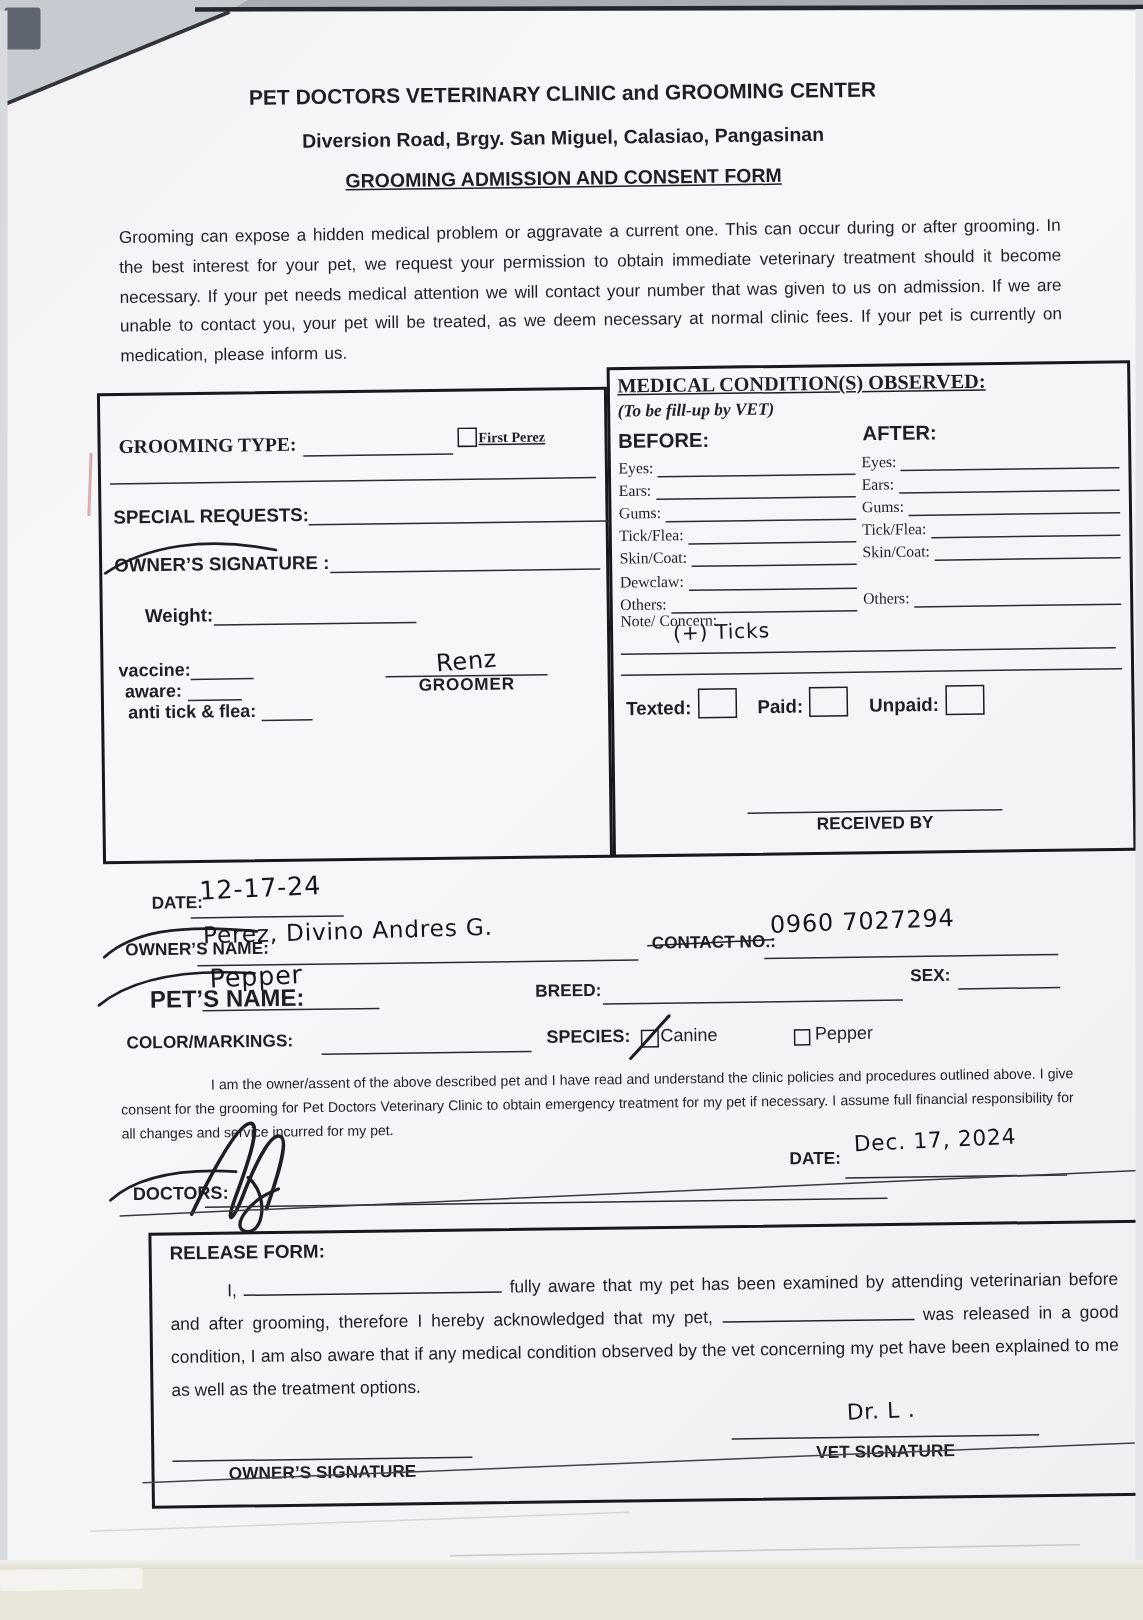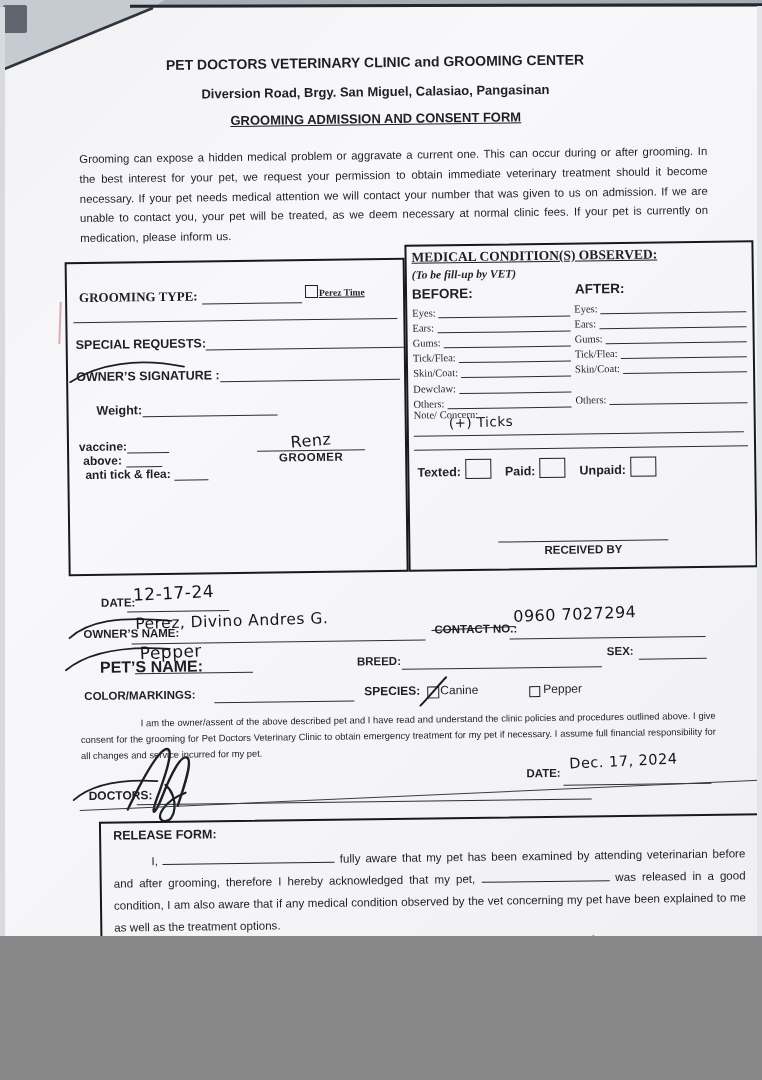--- a/index.html
+++ b/index.html
@@ -1,16 +1,16 @@
 <!DOCTYPE html>
 <html><head>
 <meta charset="utf-8">
 <style>
   html,body{margin:0;padding:0;background:#888;}
-  .scan{position:relative;width:762px;height:936px;overflow:hidden;background:#ef4444;
+  .scan{position:relative;width:762px;height:1080px;overflow:hidden;background:#ef4444;
         font-family:"Liberation Sans",sans-serif;color:#1c1f24;}
   .paper{position:absolute;left:0;top:6px;width:762px;height:1040px;
          background:linear-gradient(135deg,#f2f2f5 0%,#f8f8fa 30%,#f5f5f7 60%,#efeff2 100%);}
   .content{position:absolute;left:0;top:0;width:762px;height:1080px;
            transform:rotate(-0.75deg);transform-origin:390px 520px;}
   .abs{position:absolute;}
   .b{font-weight:bold;}
   .serif{font-family:"Liberation Serif",serif;}
   .center{text-align:center;width:762px;left:0;}
   .line{border-bottom:1.4px solid #2a2d33;height:0;}
@@ -41,21 +41,21 @@
 
     <div class="abs jp" style="left:84px;top:146px;width:628px;font-size:11.4px;line-height:19.8px;word-spacing:1px;">Grooming can expose a hidden medical problem or aggravate a current one. This can occur during or after grooming. In the best interest for your pet, we request your permission to obtain immediate veterinary treatment should it become necessary. If your pet needs medical attention we will contact your number that was given to us on admission. If we are unable to contact you, your pet will be treated, as we deem necessary at normal clinic fees. If your pet is currently on medication, please inform us.</div>
 
     <div class="box" style="left:68px;top:258px;width:336px;height:310px;">
       <div class="abs frow" style="left:12px;top:26px;">
         <span class="b serif" style="font-size:13px;">GROOMING TYPE:</span>
         <span class="line" style="width:100px;margin-left:4px;"></span>
       </div>
       <div class="abs frow" style="left:238px;top:24px;">
         <span class="cb" style="width:11px;height:11px;"></span>
-        <span class="b serif" style="font-size:9.5px;text-decoration:underline;margin-left:1px;">Perez Time</span>
+        <span class="b serif" style="font-size:9.5px;text-decoration:underline;margin-left:1px;">First Perez</span>
       </div>
       <div class="abs line" style="left:6px;top:58px;width:324px;"></div>
 
       <div class="abs frow" style="left:8px;top:74px;">
         <span class="b" style="font-size:12.5px;">SPECIAL REQUESTS:</span>
         <span class="line" style="width:200px;"></span>
       </div>
 
       <div class="abs frow" style="left:8px;top:106px;">
         <span class="b" style="font-size:12.5px;">OWNER’S SIGNATURE :</span>
@@ -68,21 +68,21 @@
       <div class="abs frow" style="left:12px;top:140px;">
         <span class="b" style="font-size:12.5px;margin-left:16px;">Weight:</span>
         <span class="line" style="width:135px;"></span>
       </div>
 
       <div class="abs frow" style="left:10px;top:176px;">
         <span class="b" style="font-size:12px;">vaccine:</span>
         <span class="line" style="width:42px;"></span>
       </div>
       <div class="abs frow" style="left:14px;top:190px;">
-        <span class="b" style="font-size:12px;">above:</span>
+        <span class="b" style="font-size:12px;">aware:</span>
         <span class="line" style="width:36px;margin-left:4px;"></span>
       </div>
       <div class="abs frow" style="left:16px;top:204px;">
         <span class="b" style="font-size:12px;">anti tick &amp; flea:</span>
         <span class="line" style="width:34px;margin-left:4px;"></span>
       </div>
 
       <div class="abs" style="left:182px;top:170px;width:120px;text-align:center;">
         <div class="hw" style="font-size:16px;transform:rotate(-4deg);">Renz</div>
         <div class="line" style="width:108px;margin:0 auto;"></div>

